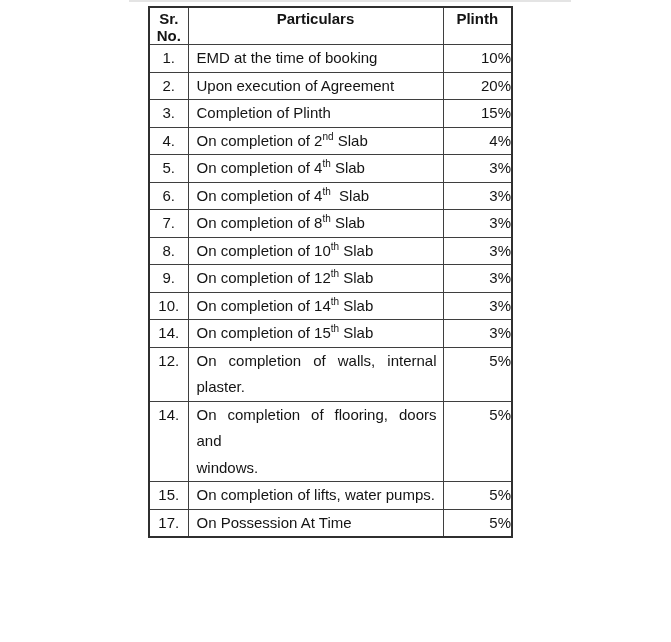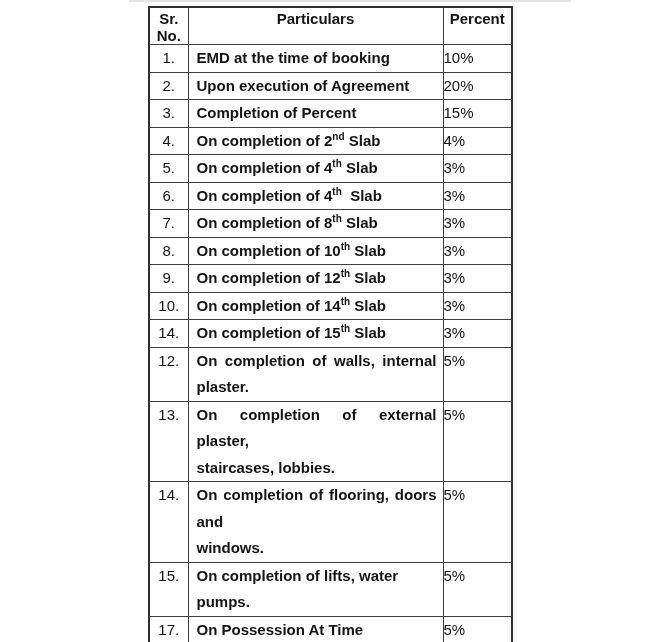--- a/index.html
+++ b/index.html
@@ -51,22 +51,22 @@
   }
   
   .schedule tbody td {
     font-size: 15px;
     line-height: 26.5px;
     vertical-align: top;
   }
   .schedule tbody tr.single { height: 26.5px; }
   .schedule tbody tr.double { height: 53px; }
   .col-sr  { width: 39px;  text-align: center; }
-  .col-part{ width: 255px; text-align: left; font-weight: bold; }
-  .col-pct { width: 69px;  text-align: left; }
+  .col-part{ width: 255px; text-align: left; }
+  .col-pct { width: 69px;  text-align: right; }
   td.col-part { padding-left: 8px; padding-right: 6px; }
   .p-line { white-space: pre-wrap; }
   .p-line.justified {
     white-space: normal;
     text-align: justify;
     text-align-last: justify;
   }
   .schedule sup {
     font-size: 10px;
     line-height: 0;
@@ -84,42 +84,42 @@
     <colgroup>
       <col class="col-sr">
       <col class="col-part">
       <col class="col-pct">
     </colgroup>
     <thead>
       <tr>
         <th class="col-sr">Sr.
 No.</th>
         <th class="col-part">Particulars</th>
-        <th class="col-pct">Percent</th>
+        <th class="col-pct">Plinth</th>
       </tr>
     </thead>
     <tbody id="rows-body">
         <tr class="single">
           <td class="col-sr">1.</td>
           <td class="col-part">
             <div class="p-line"><span>EMD at the time of booking</span></div>
           </td>
           <td class="col-pct">10%</td>
         </tr>
         <tr class="single">
           <td class="col-sr">2.</td>
           <td class="col-part">
             <div class="p-line"><span>Upon execution of Agreement</span></div>
           </td>
           <td class="col-pct">20%</td>
         </tr>
         <tr class="single">
           <td class="col-sr">3.</td>
           <td class="col-part">
-            <div class="p-line"><span>Completion of Percent</span></div>
+            <div class="p-line"><span>Completion of Plinth</span></div>
           </td>
           <td class="col-pct">15%</td>
         </tr>
         <tr class="single">
           <td class="col-sr">4.</td>
           <td class="col-part">
             <div class="p-line"><span>On completion of 2</span><sup>nd</sup><span> Slab</span></div>
           </td>
           <td class="col-pct">4%</td>
         </tr>
@@ -174,28 +174,20 @@
         </tr>
         <tr class="double">
           <td class="col-sr">12.</td>
           <td class="col-part">
             <div class="p-line justified"><span>On completion of walls, internal</span></div>
             <div class="p-line"><span>plaster.</span></div>
           </td>
           <td class="col-pct">5%</td>
         </tr>
         <tr class="double">
-          <td class="col-sr">13.</td>
-          <td class="col-part">
-            <div class="p-line justified"><span>On completion of external plaster,</span></div>
-            <div class="p-line"><span>staircases, lobbies.</span></div>
-          </td>
-          <td class="col-pct">5%</td>
-        </tr>
-        <tr class="double">
           <td class="col-sr">14.</td>
           <td class="col-part">
             <div class="p-line justified"><span>On completion of flooring, doors and</span></div>
             <div class="p-line"><span>windows.</span></div>
           </td>
           <td class="col-pct">5%</td>
         </tr>
         <tr class="single">
           <td class="col-sr">15.</td>
           <td class="col-part">

